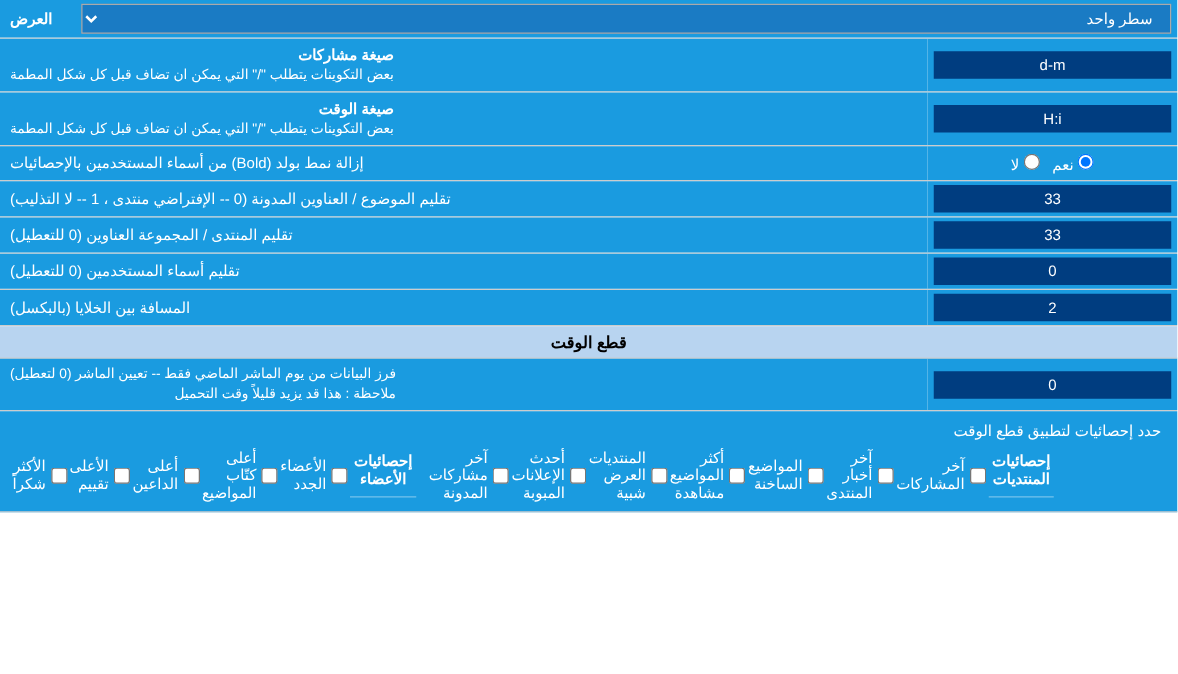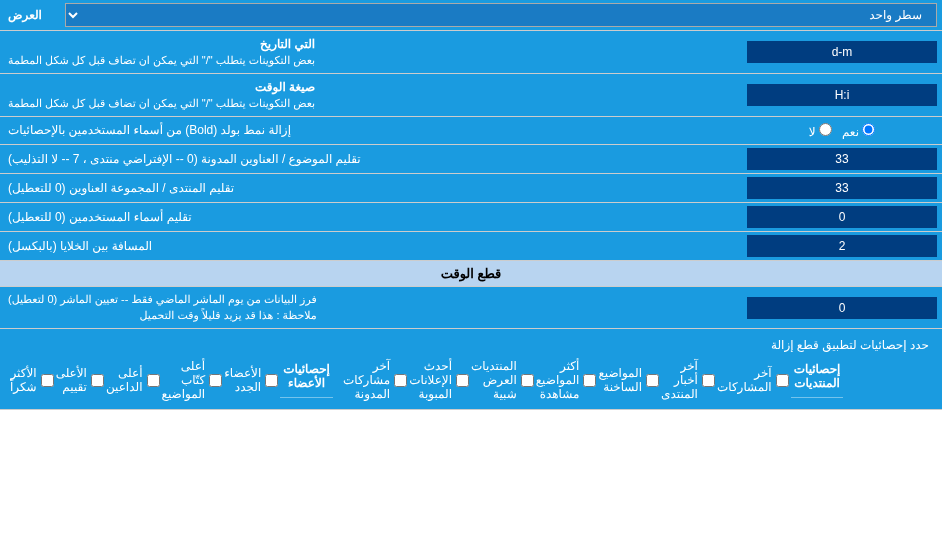--- a/index.html
+++ b/index.html
@@ -152,21 +152,21 @@
     <select style="background:#1a7bc4; color:#fff; border:1px solid #aaa; padding:3px 10px; font-size:12px; direction:rtl;">
       <option>سطر واحد</option>
       <option>عدة أسطر</option>
     </select>
   </div>
 </div>
 
 <div class="row">
   <div class="label-cell">
     <div>
-      <div style="font-weight:bold;">التي التاريخ</div>
+      <div style="font-weight:bold;">صيغة مشاركات</div>
       <div style="font-size:11px;">بعض التكوينات يتطلب "/" التي يمكن ان تضاف قبل كل شكل المطمة</div>
     </div>
   </div>
   <div class="input-cell">
     <input type="text" value="d-m" style="">
   </div>
 </div>
 
 <div class="row">
   <div class="label-cell">
@@ -189,21 +189,21 @@
       <input type="radio" name="bold_remove" checked="" style=""> نعم
     </label>
     <label>
       <input type="radio" name="bold_remove" style=""> لا
     </label>
   </div>
 </div>
 
 <div class="row">
   <div class="label-cell">
-    <span>تقليم الموضوع / العناوين المدونة (0 -- الإفتراضي منتدى ، 7 -- لا التذليب)</span>
+    <span>تقليم الموضوع / العناوين المدونة (0 -- الإفتراضي منتدى ، 1 -- لا التذليب)</span>
   </div>
   <div class="input-cell">
     <input type="text" value="33" style="">
   </div>
 </div>
 
 <div class="row">
   <div class="label-cell">
     <span>تقليم المنتدى / المجموعة العناوين (0 للتعطيل)</span>
   </div>
@@ -241,21 +241,21 @@
       <div style="font-size:11px;">ملاحظة : هذا قد يزيد قليلاً وقت التحميل</div>
     </div>
   </div>
   <div class="input-cell">
     <input type="text" value="0" style="">
   </div>
 </div>
 
 <div class="checkboxes-area">
   <div class="checkboxes-top-label">
-    <span>حدد إحصائيات لتطبيق قطع إزالة</span>
+    <span>حدد إحصائيات لتطبيق قطع الوقت</span>
   </div>
   <div class="checkboxes-grid">
 
     <div class="checkbox-col">
       <div class="col-header">إحصائيات الأعضاء</div>
       <div class="checkbox-item">
         <span>الأعضاء الجدد</span>
         <input type="checkbox" style="">
       </div>
       <div class="checkbox-item">

